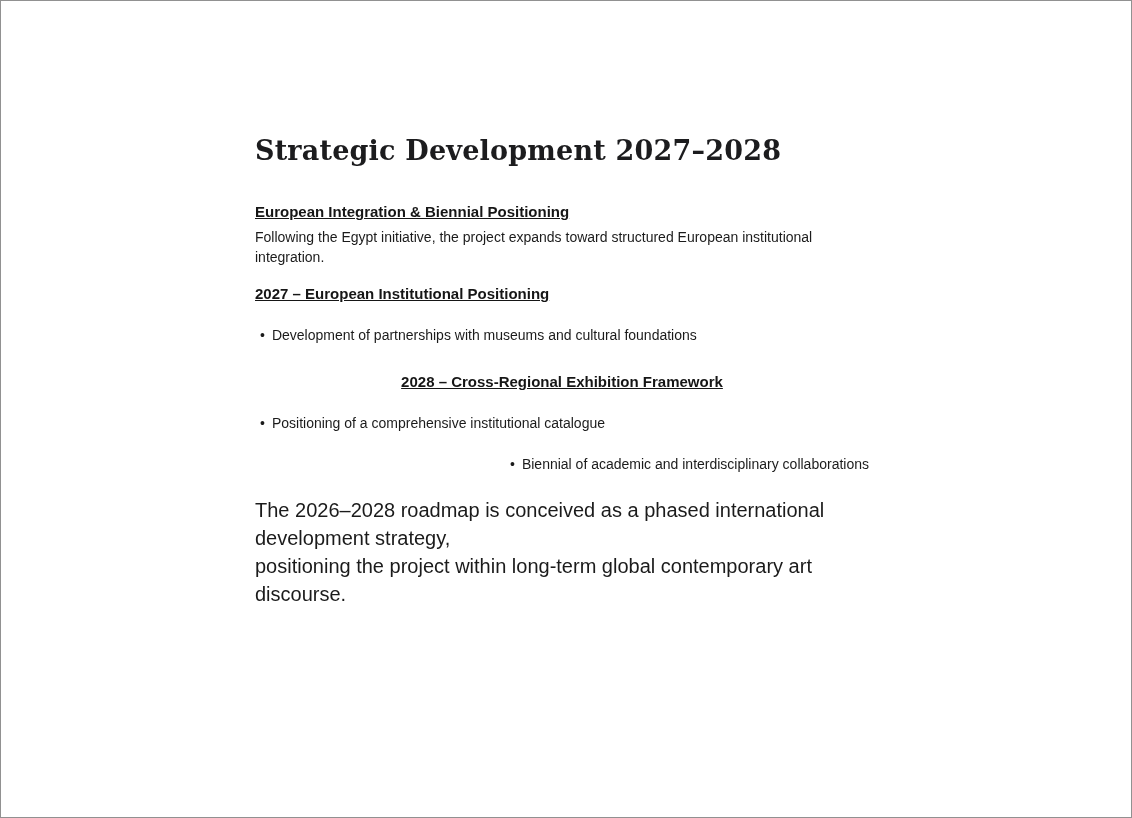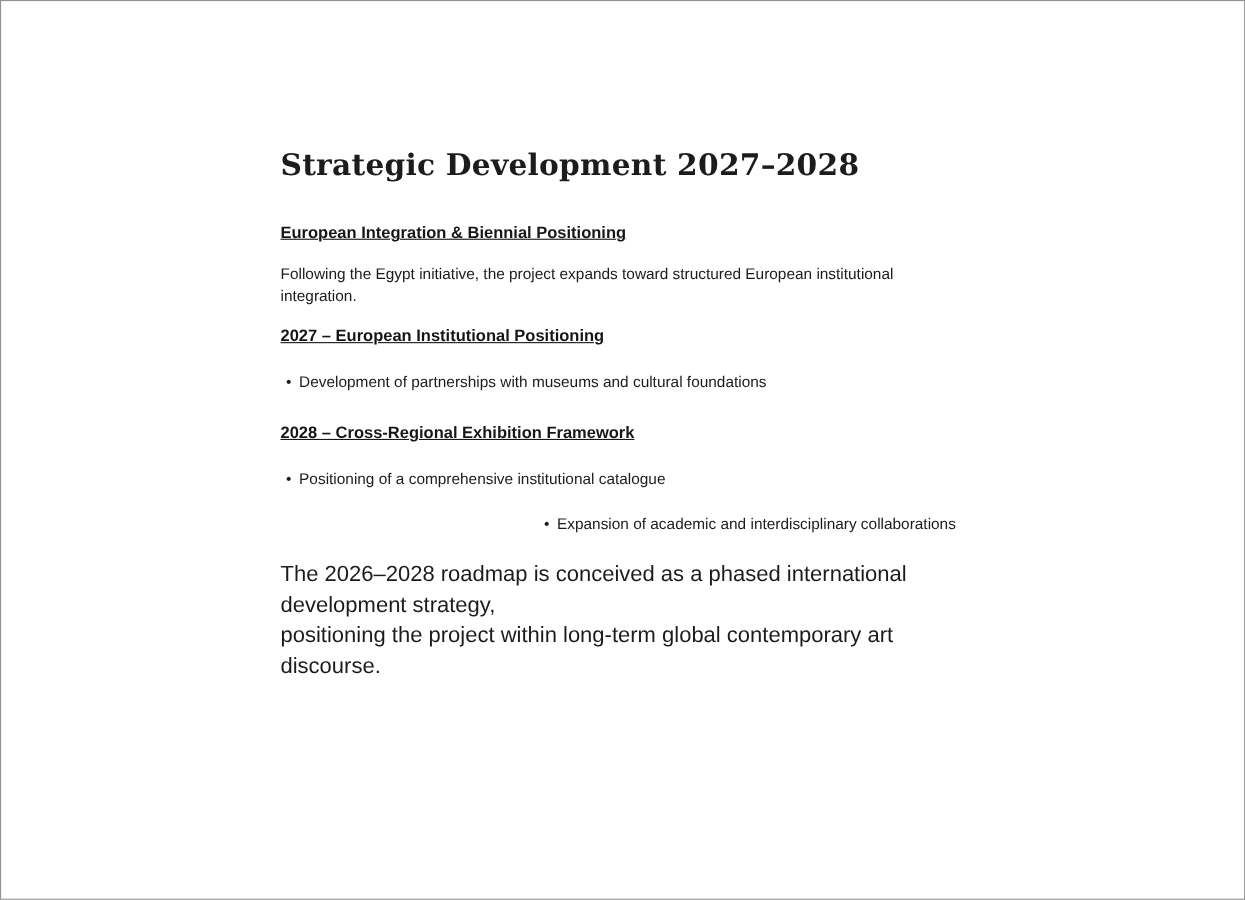--- a/index.html
+++ b/index.html
@@ -32,25 +32,25 @@
   }
   h2.section-heading {
     font-size: 15px;
     font-weight: 700;
     line-height: 1.2;
     margin: 0;
     color: #161616;
     text-decoration: underline;
   }
   h2.gap-top-md { margin-top: 18px; }
-  h2.gap-top-lg { margin-top: 28px; }
+  h2.gap-top-lg { margin-top: 28px; text-align: center; }
   p.body-para {
     font-size: 14px;
     line-height: 20px;
-    margin: 18px 0 0 0;
+    margin: 6px 0 0 0;
   }
   .bullet-list {
     margin-top: 22px;
   }
   p.bullet {
     font-size: 14px;
     line-height: 20px;
     margin: 0;
   }
   p.bullet + p.bullet { margin-top: 21px; text-align: right; }
@@ -76,21 +76,21 @@
   <h2 class="section-heading gap-top-md">2027 – European Institutional Positioning</h2>
 
   <div class="bullet-list">
     <p class="bullet indent"><span class="bullet-char">•</span><span class="bullet-text">Development of partnerships with museums and cultural foundations</span></p>
   </div>
 
   <h2 class="section-heading gap-top-lg">2028 – Cross-Regional Exhibition Framework</h2>
 
   <div class="bullet-list">
     <p class="bullet indent"><span class="bullet-char">•</span><span class="bullet-text">Positioning of a comprehensive institutional catalogue</span></p>
-    <p class="bullet indent"><span class="bullet-char">•</span><span class="bullet-text">Expansion of academic and interdisciplinary collaborations</span></p>
+    <p class="bullet indent"><span class="bullet-char">•</span><span class="bullet-text">Biennial of academic and interdisciplinary collaborations</span></p>
   </div>
 
   <p class="closing-para">
     <span>The 2026–2028 roadmap is conceived as a phased international development strategy,</span><br>
     <span>positioning the project within long-term global contemporary art discourse.</span>
   </p>
 
 </main>
 
 </body></html>

